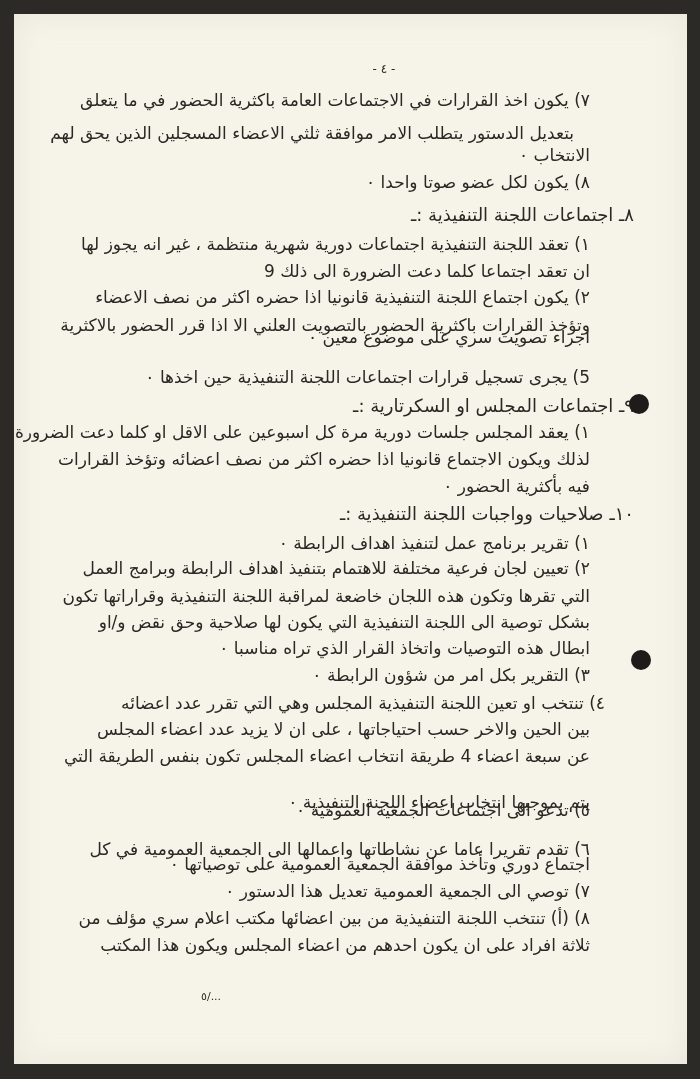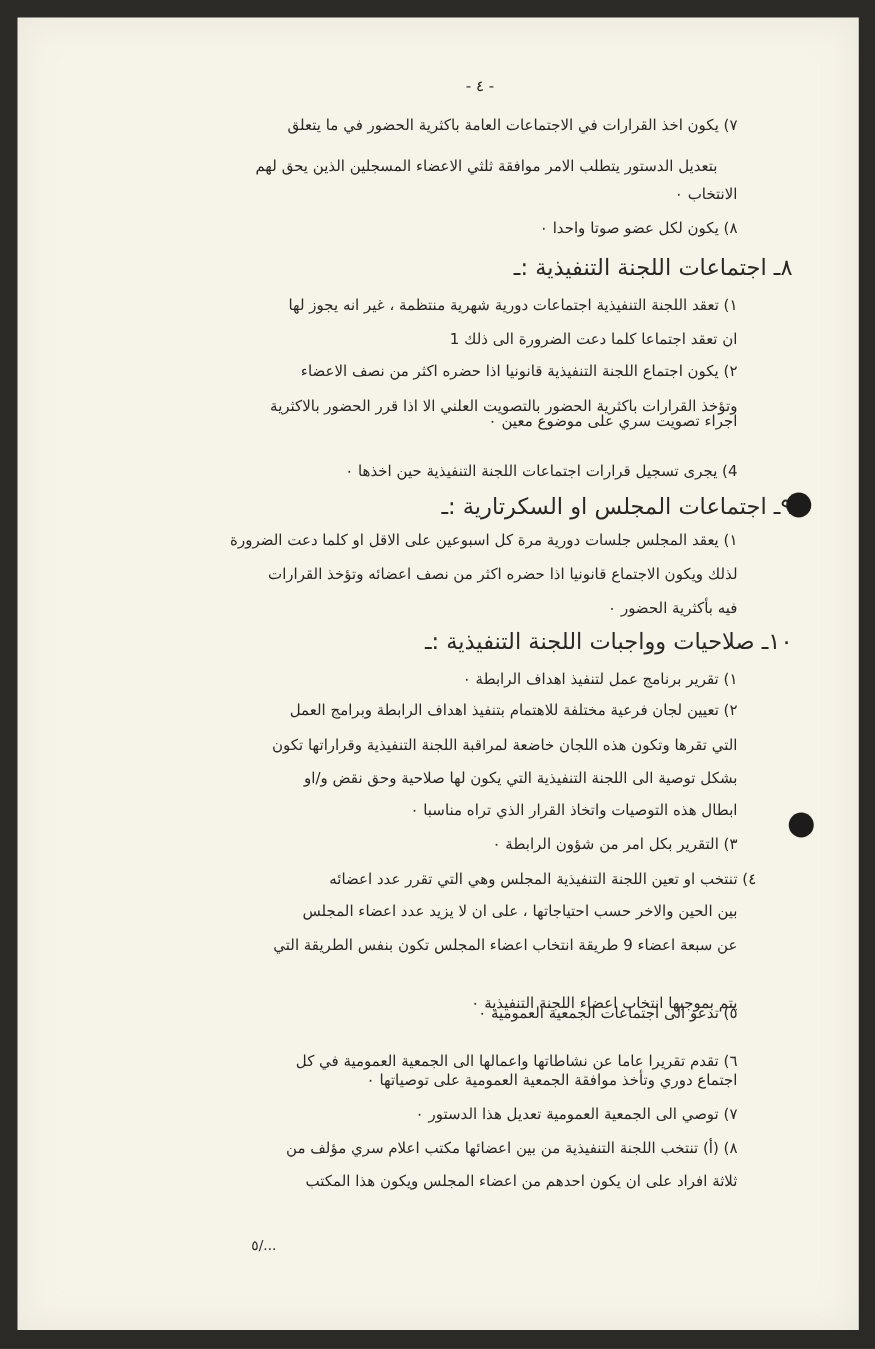--- a/index.html
+++ b/index.html
@@ -16,21 +16,21 @@
       top: 14px;
       width: 673px;
       height: 1050px;
       background: #f6f3e9;
       box-shadow: inset 0 0 30px rgba(200,195,175,0.25);
     }
     .line {
       position: absolute;
       direction: rtl;
       font-family: "DejaVu Sans", sans-serif;
-      font-size: 12px;
+      font-size: 17px;
       color: #2a2824;
       white-space: nowrap;
       line-height: 16px;
     }
     .heading {
       font-size: 18px;
     }
     .page-num {
       position: absolute;
       left: 340px;
@@ -65,39 +65,39 @@
 
 <div class="page">
   <div class="page-num">- ٤ -</div>
   <div id="lines">
       <div class="line" style="right: 97px; top: 78px;">٧) يكون اخذ القرارات في الاجتماعات العامة باكثرية الحضور في ما يتعلق</div>
       <div class="line" style="right: 113px; top: 111px;">بتعديل الدستور يتطلب الامر موافقة ثلثي الاعضاء المسجلين الذين يحق لهم</div>
       <div class="line" style="right: 97px; top: 133px;">الانتخاب ٠</div>
       <div class="line" style="right: 97px; top: 160px;">٨) يكون لكل عضو صوتا واحدا ٠</div>
       <div class="line heading" style="right: 53px; top: 193px;">٨ـ اجتماعات اللجنة التنفيذية :ـ</div>
       <div class="line" style="right: 97px; top: 222px;">١) تعقد اللجنة التنفيذية اجتماعات دورية شهرية منتظمة ، غير انه يجوز لها</div>
-      <div class="line" style="right: 97px; top: 249px;">ان تعقد اجتماعا كلما دعت الضرورة الى ذلك 1</div>
+      <div class="line" style="right: 97px; top: 249px;">ان تعقد اجتماعا كلما دعت الضرورة الى ذلك 9</div>
       <div class="line" style="right: 97px; top: 275px;">٢) يكون اجتماع اللجنة التنفيذية قانونيا اذا حضره اكثر من نصف الاعضاء</div>
       <div class="line" style="right: 97px; top: 303px;">وتؤخذ القرارات باكثرية الحضور بالتصويت العلني الا اذا قرر الحضور بالاكثرية</div>
       <div class="line" style="right: 97px; top: 315px;">اجراء تصويت سري على موضوع معين ٠</div>
-      <div class="line" style="right: 97px; top: 355px;">4) يجرى تسجيل قرارات اجتماعات اللجنة التنفيذية حين اخذها ٠</div>
+      <div class="line" style="right: 97px; top: 355px;">5) يجرى تسجيل قرارات اجتماعات اللجنة التنفيذية حين اخذها ٠</div>
       <div class="line heading" style="right: 53px; top: 384px;">٩ـ اجتماعات المجلس او السكرتارية :ـ</div>
       <div class="line" style="right: 97px; top: 410px;">١) يعقد المجلس جلسات دورية مرة كل اسبوعين على الاقل او كلما دعت الضرورة</div>
       <div class="line" style="right: 97px; top: 437px;">لذلك ويكون الاجتماع قانونيا اذا حضره اكثر من نصف اعضائه وتؤخذ القرارات</div>
       <div class="line" style="right: 97px; top: 464px;">فيه بأكثرية الحضور ٠</div>
       <div class="line heading" style="right: 53px; top: 492px;">١٠ـ صلاحيات وواجبات اللجنة التنفيذية :ـ</div>
       <div class="line" style="right: 97px; top: 521px;">١) تقرير برنامج عمل لتنفيذ اهداف الرابطة ٠</div>
       <div class="line" style="right: 97px; top: 546px;">٢) تعيين لجان فرعية مختلفة للاهتمام بتنفيذ اهداف الرابطة وبرامج العمل</div>
       <div class="line" style="right: 97px; top: 574px;">التي تقرها وتكون هذه اللجان خاضعة لمراقبة اللجنة التنفيذية وقراراتها تكون</div>
       <div class="line" style="right: 97px; top: 600px;">بشكل توصية الى اللجنة التنفيذية التي يكون لها صلاحية وحق نقض و/او</div>
       <div class="line" style="right: 97px; top: 626px;">ابطال هذه التوصيات واتخاذ القرار الذي تراه مناسبا ٠</div>
       <div class="line" style="right: 97px; top: 653px;">٣) التقرير بكل امر من شؤون الرابطة ٠</div>
       <div class="line" style="right: 82px; top: 681px;">٤) تنتخب او تعين اللجنة التنفيذية المجلس وهي التي تقرر عدد اعضائه</div>
       <div class="line" style="right: 97px; top: 707px;">بين الحين والاخر حسب احتياجاتها ، على ان لا يزيد عدد اعضاء المجلس</div>
-      <div class="line" style="right: 97px; top: 734px;">عن سبعة اعضاء 9 طريقة انتخاب اعضاء المجلس تكون بنفس الطريقة التي</div>
+      <div class="line" style="right: 97px; top: 734px;">عن سبعة اعضاء 4 طريقة انتخاب اعضاء المجلس تكون بنفس الطريقة التي</div>
       <div class="line" style="right: 97px; top: 760px; margin-top: 20px;">يتم بموجبها انتخاب اعضاء اللجنة التنفيذية ٠</div>
       <div class="line" style="right: 97px; top: 788px;">٥) تدعو الى اجتماعات الجمعية العمومية ٠</div>
       <div class="line" style="right: 97px; top: 815px; margin-top: 12px;">٦) تقدم تقريرا عاما عن نشاطاتها واعمالها الى الجمعية العمومية في كل</div>
       <div class="line" style="right: 97px; top: 842px;">اجتماع دوري وتأخذ موافقة الجمعية العمومية على توصياتها ٠</div>
       <div class="line" style="right: 97px; top: 869px;">٧) توصي الى الجمعية العمومية تعديل هذا الدستور ٠</div>
       <div class="line" style="right: 97px; top: 896px;">٨) (أ) تنتخب اللجنة التنفيذية من بين اعضائها مكتب اعلام سري مؤلف من</div>
       <div class="line" style="right: 97px; top: 923px; margin-left: 24px;">ثلاثة افراد على ان يكون احدهم من اعضاء المجلس ويكون هذا المكتب</div>
     </div>
   <div class="continued">٥/...</div>
 </div>

